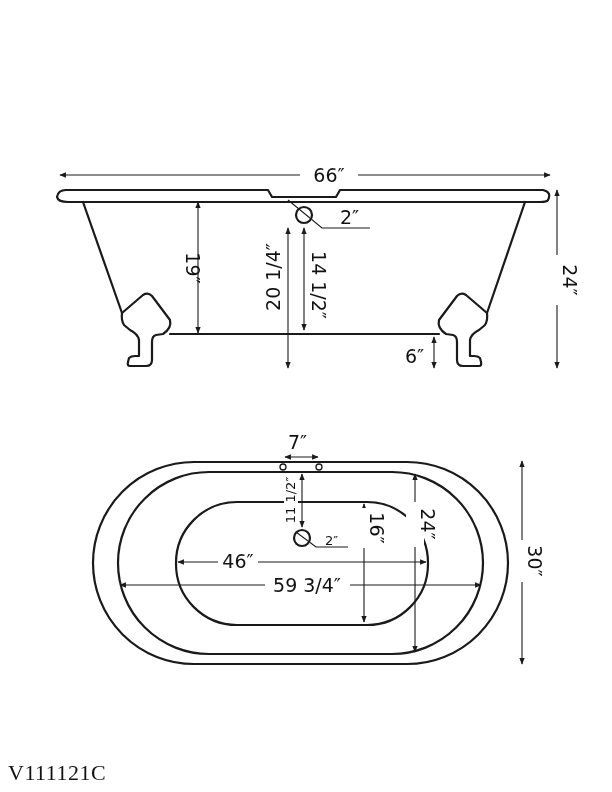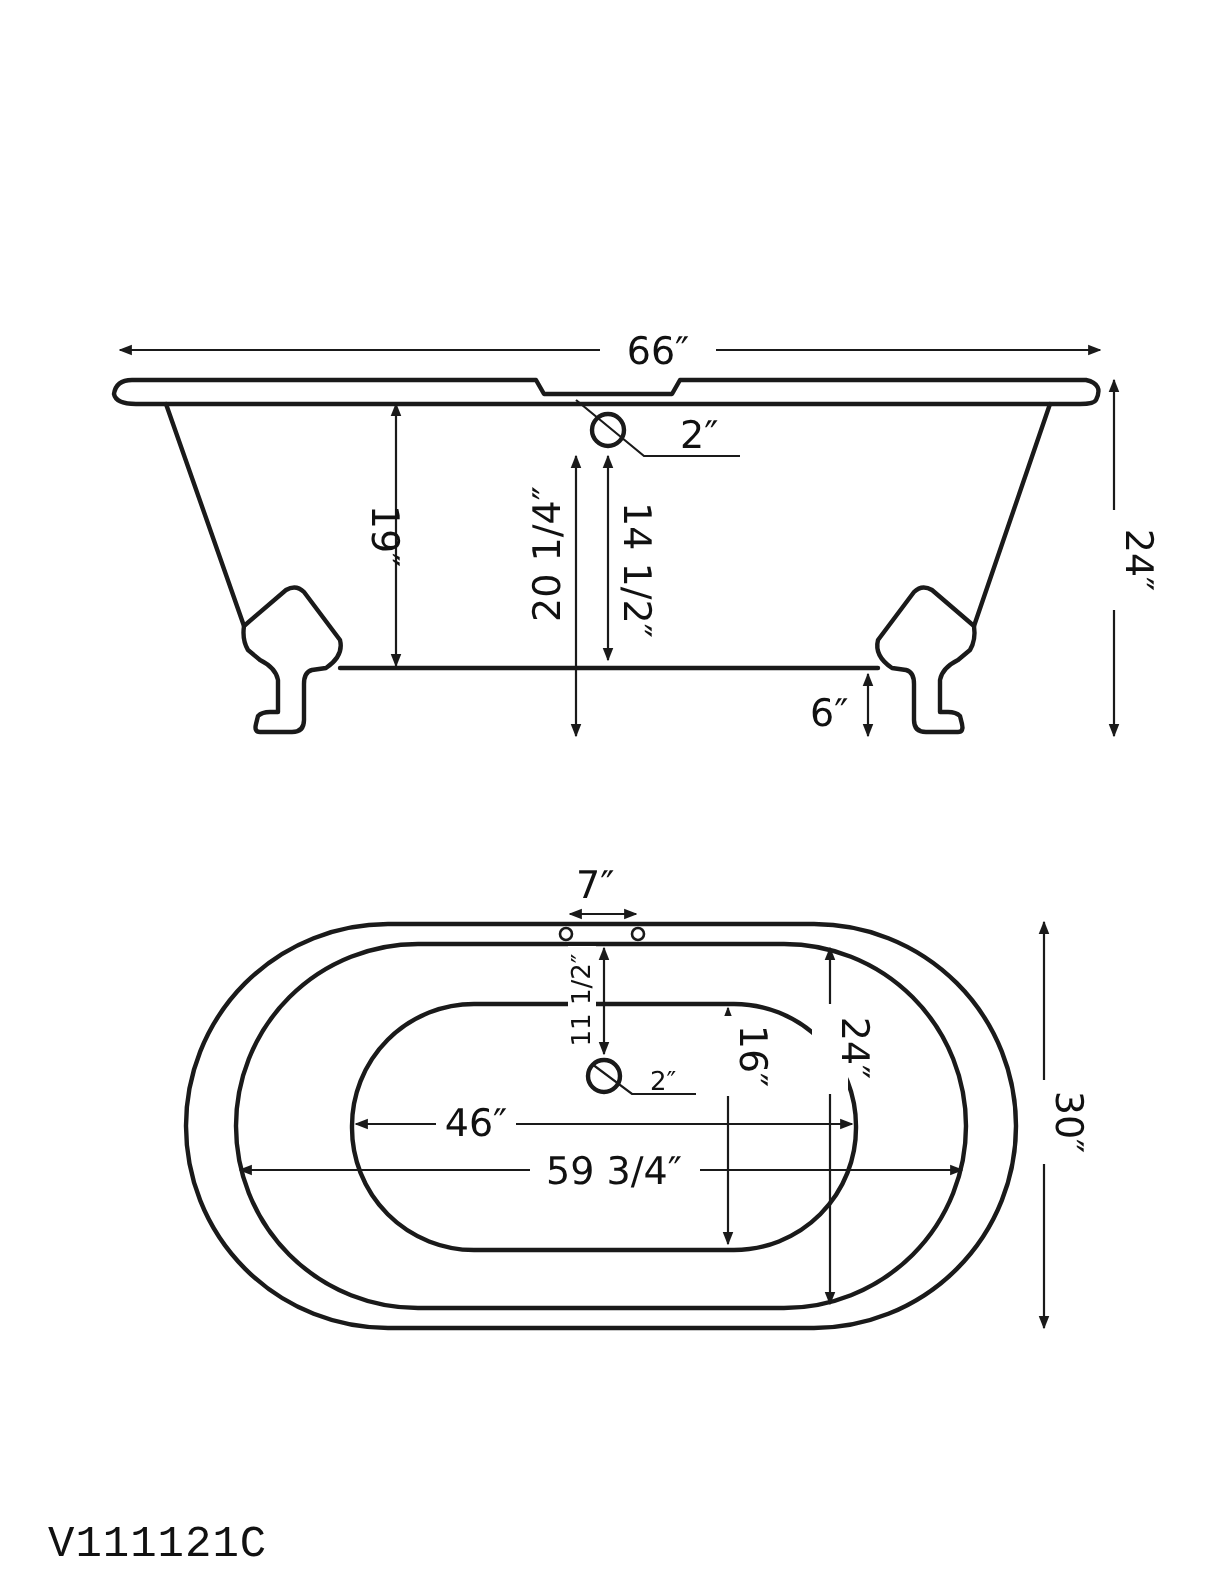--- a/index.html
+++ b/index.html
@@ -3,21 +3,21 @@
 <meta charset="utf-8">
 <style>
   html, body { margin:0; padding:0; background:#ffffff; }
   body { width:612px; height:792px; position:relative; overflow:hidden; font-family:"DejaVu Sans", sans-serif; }
   svg { position:absolute; left:0; top:0; }
   .ln { stroke:#1a1a1a; fill:none; stroke-width:2.2; stroke-linejoin:round; stroke-linecap:round; }
   .dim { stroke:#1a1a1a; fill:none; stroke-width:1.1; }
   .ah { fill:#1a1a1a; stroke:none; }
   .lbl { font-family:"DejaVu Sans", sans-serif; fill:#111; font-size:19px; }
   .lbl-s { font-family:"DejaVu Sans", sans-serif; fill:#111; font-size:13px; }
-  .model { position:absolute; left:24px; top:760px; font-size:22px; color:#111; font-family:Liberation Mono, monospace; letter-spacing:0.5px; }
+  .model { position:absolute; left:8px; top:760px; font-size:22px; color:#111; font-family:Liberation Serif, serif; letter-spacing:0.5px; }
 </style>
 </head>
 <body>
 
 <svg width="612" height="792" viewBox="0 0 612 792">
   <defs>
     <marker id="arr" viewBox="0 0 10 10" refX="9" refY="5" markerWidth="6" markerHeight="6" orient="auto-start-reverse">
       <path d="M0,1 L10,5 L0,9 Z" class="ah"></path>
     </marker>
   </defs>

